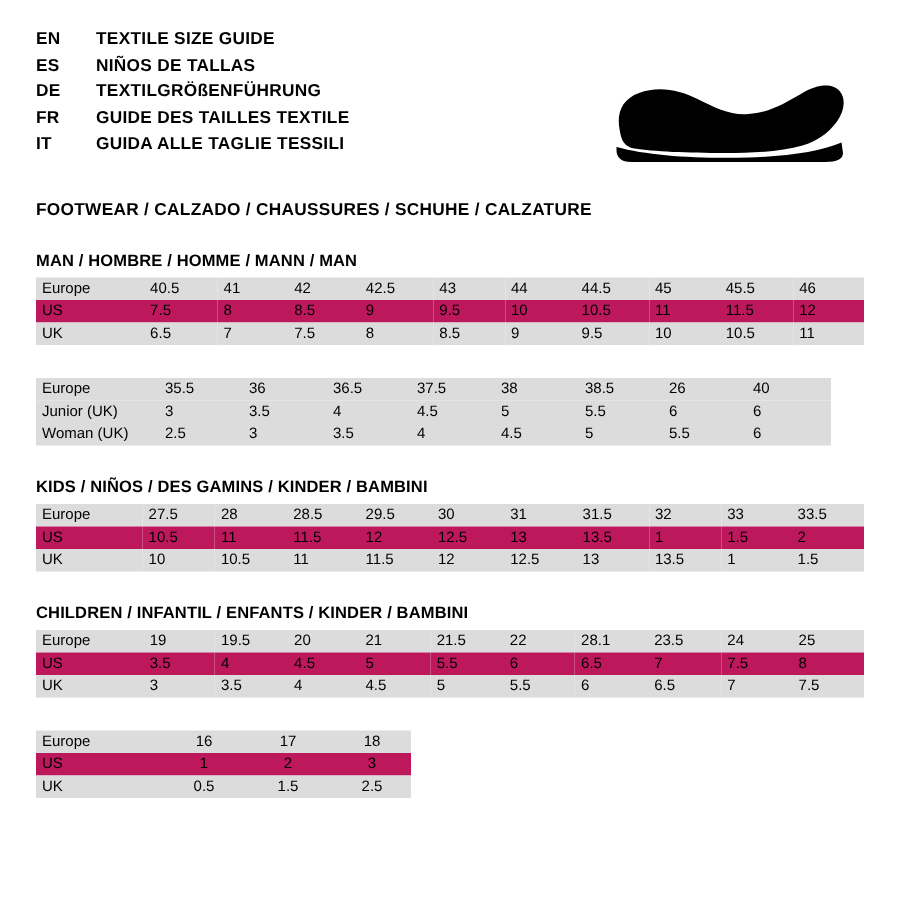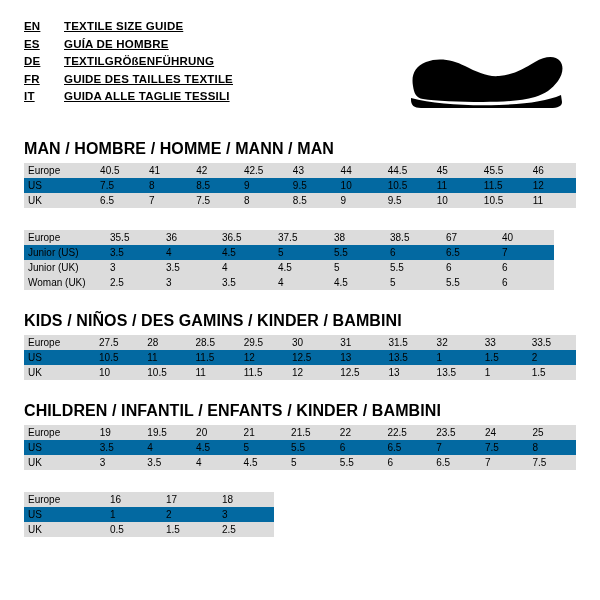--- a/index.html
+++ b/index.html
@@ -33,21 +33,20 @@
     border-collapse: collapse;
     font-size: 11.5px;
     font-weight: bold;
     letter-spacing: 0.2px;
   }
   .lang-table td {
     padding: 1px 0;
     vertical-align: top;
     line-height: 15.5px;
     white-space: nowrap;
-    text-decoration: underline;
   }
   .lang-code {
     width: 40px;
     font-weight: bold;
   }
   .lang-text {
     font-weight: bold;
   }
 
   
@@ -68,69 +67,70 @@
     font-size: 11.5px;
     font-weight: bold;
     letter-spacing: 0.2px;
   }
 
   
   .section {
     margin-top: 22px;
   }
   .section-title {
-    font-size: 16px;
+    font-size: 11px;
     font-weight: bold;
     margin-bottom: 5px;
     letter-spacing: 0.1px;
   }
   table.size {
     border-collapse: collapse;
     font-size: 10px;
     table-layout: fixed;
   }
   table.size td {
     height: 15px;
     line-height: 15px;
     padding: 0 0 0 4px;
     vertical-align: middle;
     white-space: nowrap;
   }
   table.size tr.shade td {
     background: #dcdcdc;
   }
   table.size tr.plain td {
-    background: #0369a1;
+    background: #be185d;
     margin-top: 39px;
   }
   .rowlabel {
     width: 78px;
   }
   .cell {
     width: 52px;
   }
   .babies .cell {
     width: 52px;
+    text-align: center;
   }
 </style>
 </head>
 <body>
 
 <div class="page">
 
   <div class="header">
     <table class="lang-table">
       <tbody id="lang-rows">
           <tr>
             <td class="lang-code">EN</td>
             <td class="lang-text">TEXTILE SIZE GUIDE</td>
           </tr>
           <tr>
             <td class="lang-code">ES</td>
-            <td class="lang-text">GUÍA DE HOMBRE</td>
+            <td class="lang-text">NIÑOS DE TALLAS</td>
           </tr>
           <tr>
             <td class="lang-code">DE</td>
             <td class="lang-text">TEXTILGRÖßENFÜHRUNG</td>
           </tr>
           <tr>
             <td class="lang-code">FR</td>
             <td class="lang-text">GUIDE DES TAILLES TEXTILE</td>
           </tr>
           <tr>
@@ -141,20 +141,21 @@
     </table>
 
     <div class="shoe-wrap">
       <svg width="170" height="70" viewBox="0 0 170 70" xmlns="http://www.w3.org/2000/svg" aria-hidden="true">
         <path fill="#000000" d="M18 42 C16 31 20 22 31 18 C44 13 58 16 70 22 C82 28 92 33 104 32 C118 31 128 25 140 18 C150 12 160 11 165 17 C169 22 168 30 163 37 C157 45 150 50 140 53 C126 57 108 58 88 58 C64 58 40 57 28 55 C21 54 19 49 18 42 Z"></path>
         <path fill="#000000" d="M16 54 C38 60 72 62 104 61 C132 60 152 57 166 51 L167 58 C167 62 163 64 155 64 L26 64 C19 64 16 61 16 56 Z"></path>
       </svg>
     </div>
   </div>
 
+  <div class="footwear-title">FOOTWEAR / CALZADO / CHAUSSURES / SCHUHE / CALZATURE</div>
 
   <div id="sections">
       <div class="section">
         <div class="section-title">MAN / HOMBRE / HOMME / MANN / MAN</div>
         <table class="size">
           <tbody>
             <tr class="shade">
               <td class="rowlabel">Europe</td>
               <td class="cell">40.5</td>
               <td class="cell">41</td>
@@ -200,33 +201,22 @@
         <table class="size">
           <tbody>
             <tr class="shade">
               <td class="rowlabel">Europe</td>
               <td class="cell">35.5</td>
               <td class="cell">36</td>
               <td class="cell">36.5</td>
               <td class="cell">37.5</td>
               <td class="cell">38</td>
               <td class="cell">38.5</td>
-              <td class="cell">67</td>
+              <td class="cell">26</td>
               <td class="cell">40</td>
-            </tr>
-            <tr class="plain">
-              <td class="rowlabel">Junior (US)</td>
-              <td class="cell">3.5</td>
-              <td class="cell">4</td>
-              <td class="cell">4.5</td>
-              <td class="cell">5</td>
-              <td class="cell">5.5</td>
-              <td class="cell">6</td>
-              <td class="cell">6.5</td>
-              <td class="cell">7</td>
             </tr>
             <tr class="shade">
               <td class="rowlabel">Junior (UK)</td>
               <td class="cell">3</td>
               <td class="cell">3.5</td>
               <td class="cell">4</td>
               <td class="cell">4.5</td>
               <td class="cell">5</td>
               <td class="cell">5.5</td>
               <td class="cell">6</td>
@@ -297,21 +287,21 @@
         <table class="size">
           <tbody>
             <tr class="shade">
               <td class="rowlabel">Europe</td>
               <td class="cell">19</td>
               <td class="cell">19.5</td>
               <td class="cell">20</td>
               <td class="cell">21</td>
               <td class="cell">21.5</td>
               <td class="cell">22</td>
-              <td class="cell">22.5</td>
+              <td class="cell">28.1</td>
               <td class="cell">23.5</td>
               <td class="cell">24</td>
               <td class="cell">25</td>
             </tr>
             <tr class="plain">
               <td class="rowlabel">US</td>
               <td class="cell">3.5</td>
               <td class="cell">4</td>
               <td class="cell">4.5</td>
               <td class="cell">5</td>

